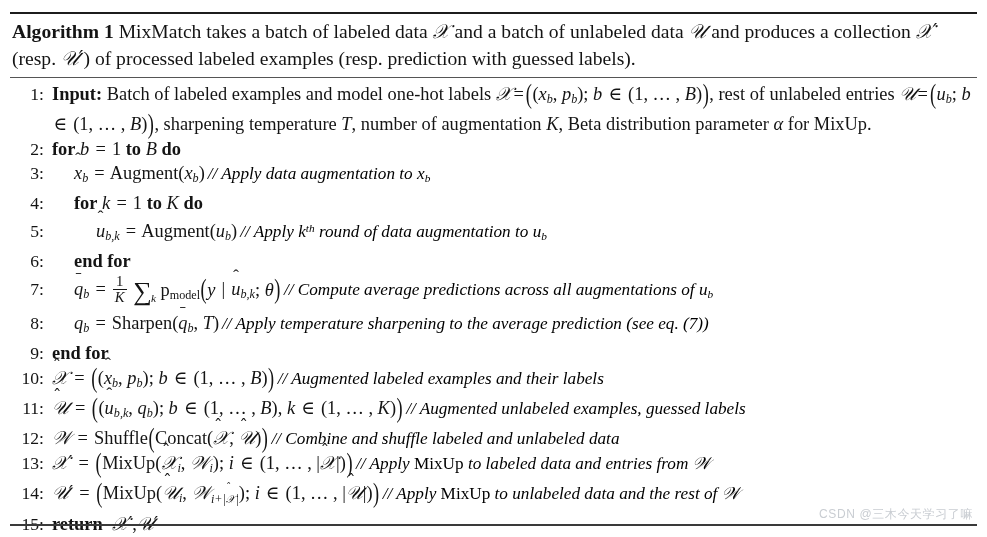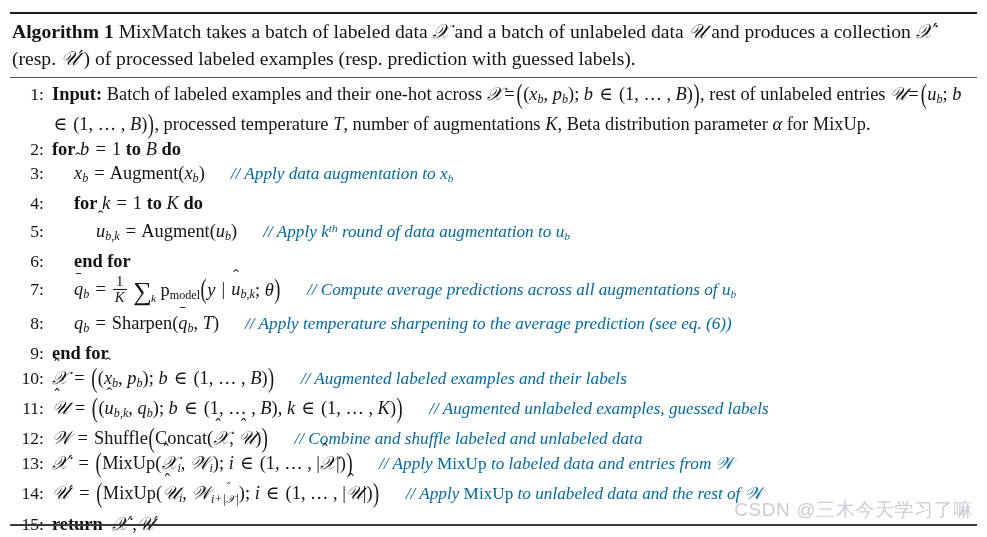--- a/index.html
+++ b/index.html
@@ -78,24 +78,24 @@
     overflow: visible;
   }
   .content.wrap {
     white-space: normal;
   }
   .ind1 { padding-left: 22px; }
   .ind2 { padding-left: 44px; }
 
   .kw { font-weight: bold; margin-top: 32px; }
   .cmt {
-    color: #0369a1;
+    color: #000000;
     font-style: italic;
     font-size: 17.2px;
-    padding-left: 26px;
+    padding-left: 3px;
   }
 
   .mathvar {
     font-family: "Liberation Serif", "DejaVu Serif", serif;
     font-style: italic;
   }
   .cal {
     font-family: "DejaVu Serif", "Liberation Serif", serif;
     font-style: italic;
     letter-spacing: 0.2px;
@@ -173,21 +173,21 @@
     font-style: normal;
     margin: 0 0.5px;
   }
   .op { font-style: normal; padding: 0 1.5px; }
 
   
   .watermark {
     position: absolute;
     right: 14px;
     bottom: 14px;
-    font-size: 19px;
+    font-size: 12px;
     color: #c9cdd2;
     font-family: "Liberation Sans", "DejaVu Sans", sans-serif;
     letter-spacing: 0.6px;
     white-space: nowrap;
     user-select: none;
   }
 </style>
 </head>
 <body>
 
@@ -201,25 +201,25 @@
   </div>
 
   <div class="rule-mid"></div>
 
   <div class="lines">
 
     <div class="line">
       <span class="ln">1:</span>
       <span class="content wrap">
         <span class="kw">Input:</span>
-        <span>Batch of labeled examples and their one-hot across</span>
+        <span>Batch of labeled examples and model one-hot labels</span>
         <span class="cal">𝒳</span><span class="op">=</span><span class="bigparen">(</span>(<span class="mathvar">x<sub>b</sub></span>, <span class="mathvar">p<sub>b</sub></span>); <span class="mathvar">b</span> <span class="op">∈</span> (1, … , <span class="mathvar">B</span>)<span class="bigparen">)</span><span>, rest of</span>
         <span>unlabeled entries</span>
-        <span class="cal">𝒰</span><span class="op">=</span><span class="bigparen">(</span><span class="mathvar">u<sub>b</sub></span>; <span class="mathvar">b</span> <span class="op">∈</span> (1, … , <span class="mathvar">B</span>)<span class="bigparen">)</span><span>, processed temperature</span>
-        <span class="mathvar">T</span><span>, number of augmentations</span>
+        <span class="cal">𝒰</span><span class="op">=</span><span class="bigparen">(</span><span class="mathvar">u<sub>b</sub></span>; <span class="mathvar">b</span> <span class="op">∈</span> (1, … , <span class="mathvar">B</span>)<span class="bigparen">)</span><span>, sharpening temperature</span>
+        <span class="mathvar">T</span><span>, number of augmentation</span>
         <span class="mathvar">K</span><span>,</span>
         <span>Beta distribution parameter</span>
         <span class="mathvar">α</span>
         <span>for MixUp.</span>
       </span>
     </div>
 
     <div class="line">
       <span class="ln">2:</span>
       <span class="content"><span class="kw">for</span> <span class="mathvar">b</span> <span class="op">=</span> <span class="rmfn">1</span> <span class="kw">to</span> <span class="mathvar">B</span> <span class="kw">do</span></span>
@@ -245,21 +245,21 @@
       <span class="content ind1"><span class="kw">end for</span></span>
     </div>
 
     <div class="line">
       <span class="ln">7:</span>
       <span class="content ind1"><span class="acc mathvar">q<span class="mark bar">̄</span></span><span class="mathvar"><sub>b</sub></span> <span class="op">=</span> <span class="frac"><span class="num">1</span><span class="den">K</span></span> <span class="bigop">∑</span><span class="bigop-sub">k</span> <span class="rmfn">p</span><sub class="rm">model</sub><span class="bigparen">(</span><span class="mathvar">y</span> <span class="op">|</span> <span class="acc mathvar">u<span class="mark">̂</span></span><span class="mathvar"><sub>b,k</sub></span>; <span class="mathvar">θ</span><span class="bigparen">)</span><span class="cmt"><span>// Compute average predictions across all augmentations of u</span><sub>b</sub></span></span>
     </div>
 
     <div class="line">
       <span class="ln">8:</span>
-      <span class="content ind1"><span class="mathvar">q<sub>b</sub></span> <span class="op">=</span> <span class="rmfn">Sharpen</span>(<span class="acc mathvar">q<span class="mark bar">̄</span></span><span class="mathvar"><sub>b</sub></span>, <span class="mathvar">T</span>)<span class="cmt">// Apply temperature sharpening to the average prediction (see eq. (6))</span></span>
+      <span class="content ind1"><span class="mathvar">q<sub>b</sub></span> <span class="op">=</span> <span class="rmfn">Sharpen</span>(<span class="acc mathvar">q<span class="mark bar">̄</span></span><span class="mathvar"><sub>b</sub></span>, <span class="mathvar">T</span>)<span class="cmt">// Apply temperature sharpening to the average prediction (see eq. (7))</span></span>
     </div>
 
     <div class="line">
       <span class="ln">9:</span>
       <span class="content"><span class="kw">end for</span></span>
     </div>
 
     <div class="line">
       <span class="ln">10:</span>
       <span class="content"><span class="acc cal">𝒳<span class="mark">̂</span></span> <span class="op">=</span> <span class="bigparen">(</span>(<span class="acc mathvar">x<span class="mark">̂</span></span><span class="mathvar"><sub>b</sub></span>, <span class="mathvar">p<sub>b</sub></span>); <span class="mathvar">b</span> <span class="op">∈</span> (1, … , <span class="mathvar">B</span>)<span class="bigparen">)</span><span class="cmt">// Augmented labeled examples and their labels</span></span>

